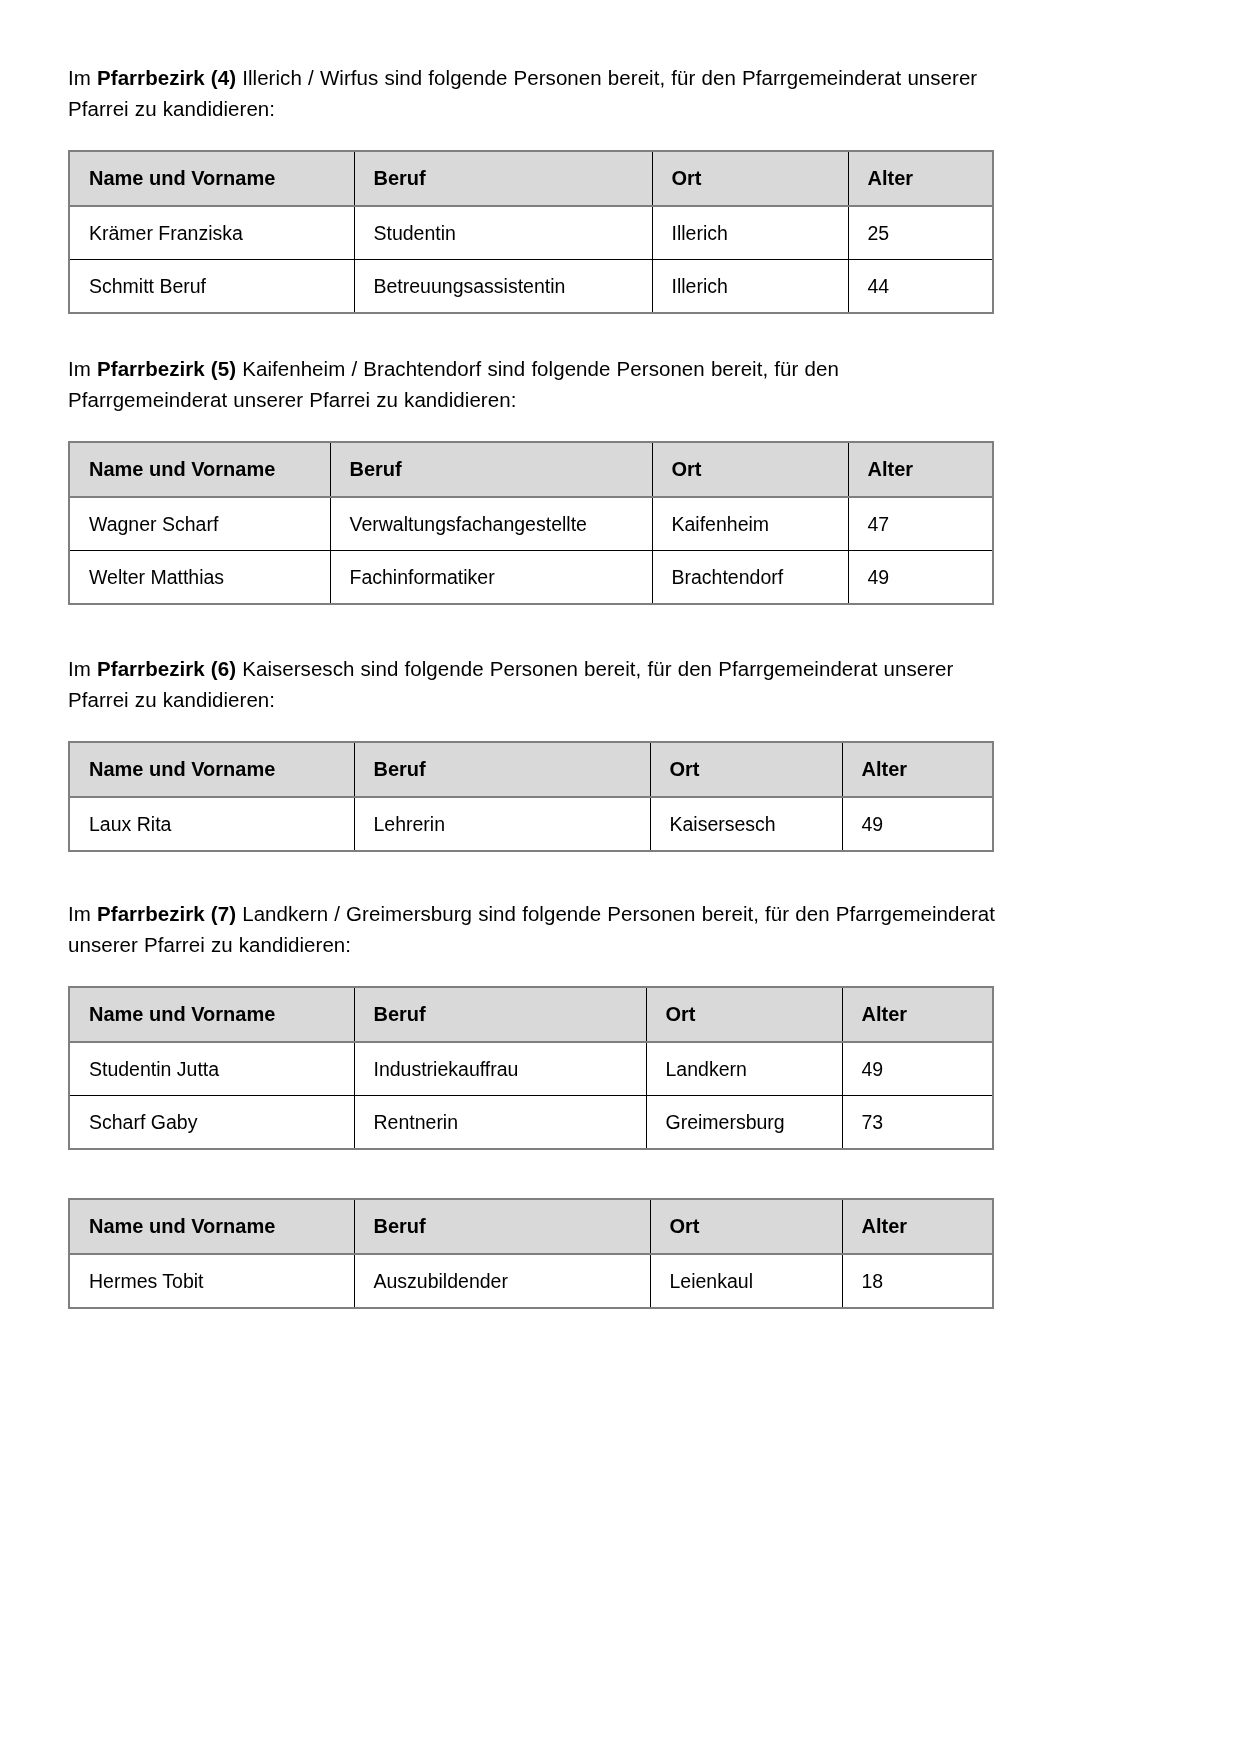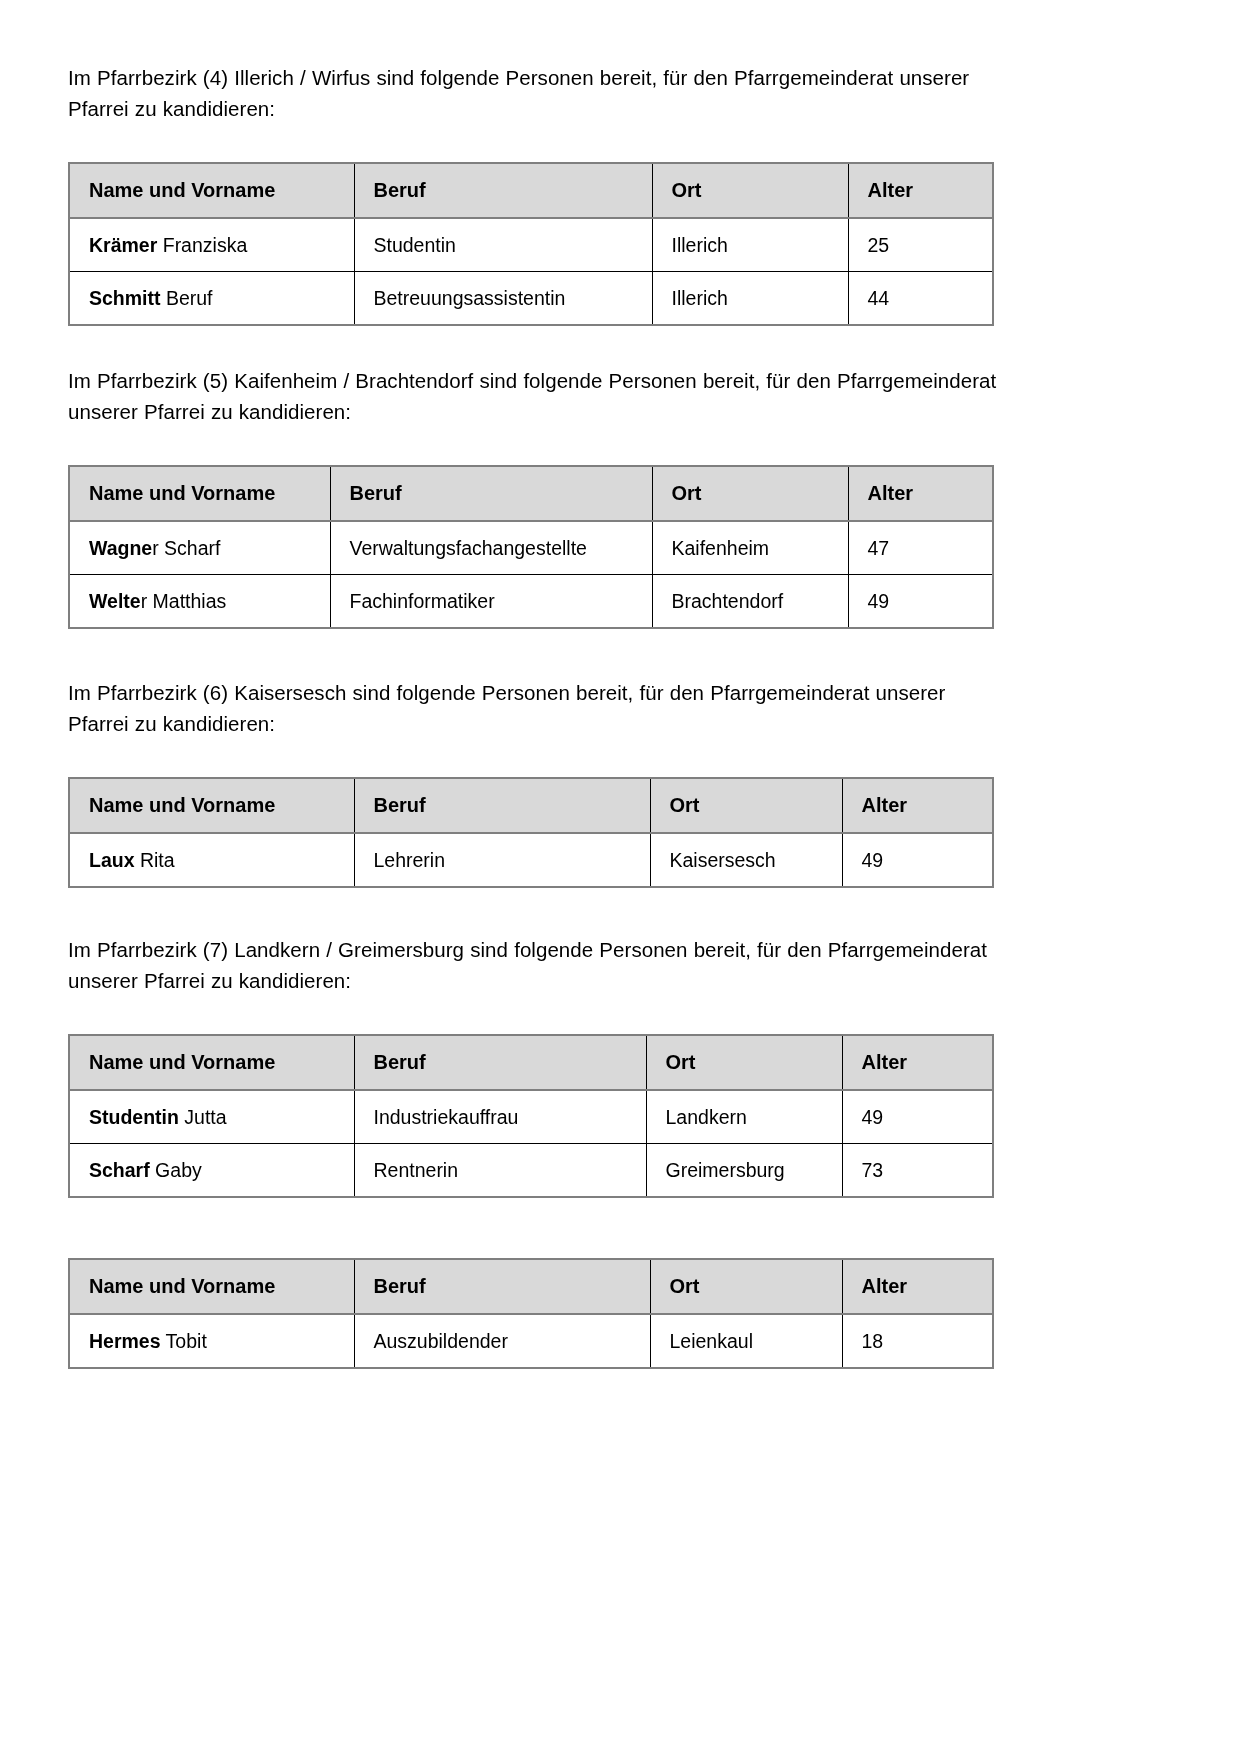--- a/index.html
+++ b/index.html
@@ -27,27 +27,27 @@
 
   .section { margin: 0; }
 
   .intro {
     font-size: 20.5px;
     line-height: 31px;
     margin: 0;
     letter-spacing: 0.05px;
     word-spacing: 0.4px;
   }
-  .intro .bz { font-weight: normal; }
+  .intro .bz { font-weight: bold; }
   .intro .pl { font-weight: normal; }
 
   table.cand {
     border-collapse: collapse;
     table-layout: fixed;
-    margin-top: 38px;
+    margin-top: 26px;
     border: 2px solid #7f7f7f;
     background: #c4b5fd;
   }
   table.cand th,
   table.cand td {
     border: 1px solid #000000;
     padding: 0 0 0 19px;
     font-size: 19.5px;
     text-align: left;
     vertical-align: middle;
@@ -60,21 +60,21 @@
     font-weight: bold;
     height: 53px;
     border-bottom: 2px solid #7f7f7f;
     font-size: 20px;
   }
   table.cand tbody td {
     height: 52px;
     background: #ffffff;
   }
   table.cand tbody tr td { border-top: 1px solid #555555; }
-  .sn { font-weight: bold; }
+  .sn { font-weight: normal; }
   .fn { font-weight: normal; }
 
   
   .t-s1 { width: 924px; }
   .t-s1 .c0 { width: 285px; }
   .t-s1 .c1 { width: 298px; }
   .t-s1 .c2 { width: 196px; }
   .t-s1 .c3 { width: 145px; }
 
   .t-s2 { width: 924px; }

